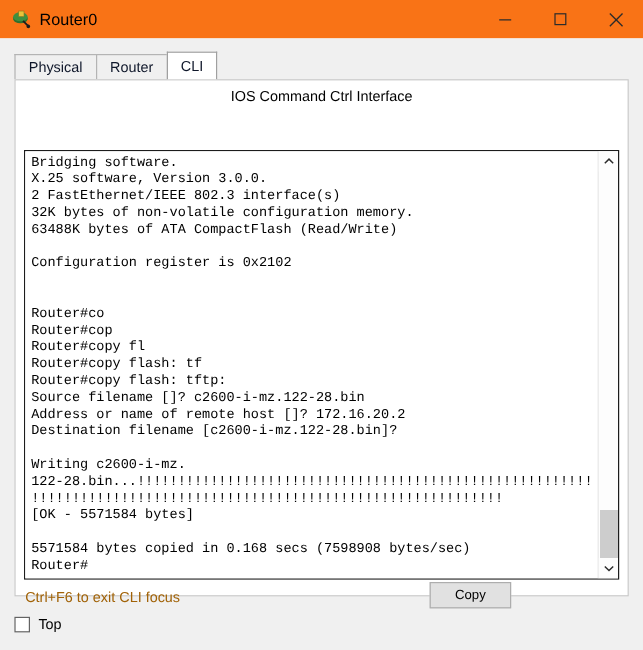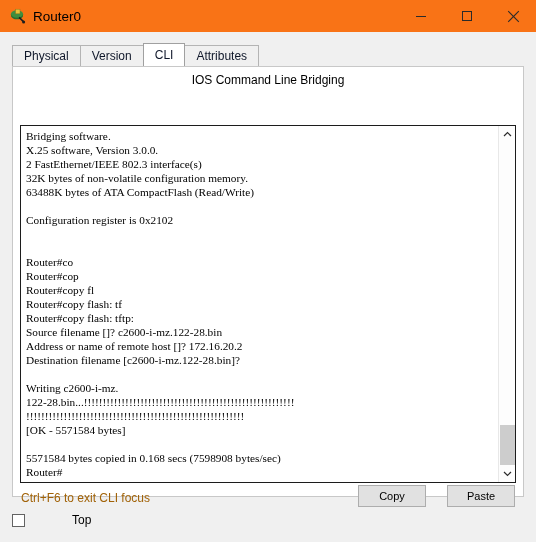--- a/index.html
+++ b/index.html
@@ -144,21 +144,21 @@
     position: absolute;
     left: 0; top: 0;
     width: 477px;
     height: 100%;
     box-sizing: border-box;
     padding: 3px 0 0 5px;
     background: #ffffff;
     overflow: hidden;
   }
   #terminal-lines {
-    font-family: Liberation Serif, serif;
+    font-family: Liberation Mono, monospace;
     font-size: 11.3px;
     line-height: 14px;
     color: #000;
     white-space: pre;
     letter-spacing: 0px;
   }
   .tline { height: 14px; }
 
   
   #vscroll {
@@ -218,21 +218,20 @@
   #btn-copy { left: 345px; }
   #btn-paste { left: 434px; }
 
   
   #topcheck-row {
     position: absolute;
     left: 12px;
     top: 481px;
     display: flex;
     align-items: center;
-    gap: 40px;
   }
   #topcheck-box {
     width: 13px;
     height: 13px;
     border: 1px solid #636363;
     background: #ffffff;
     box-sizing: border-box;
     flex: 0 0 auto;
   }
   #topcheck-label {
@@ -275,28 +274,27 @@
         <line x1="1.2" y1="1.2" x2="11.8" y2="11.8" stroke="#2b2b2b" stroke-width="1.1"></line>
         <line x1="11.8" y1="1.2" x2="1.2" y2="11.8" stroke="#2b2b2b" stroke-width="1.1"></line>
       </svg>
     </div>
   </div>
 
   <div id="panel">
 
     <div id="tabstrip">
       <div class="tab">Physical</div>
-      <div class="tab">Version</div>
+      <div class="tab">Router</div>
       <div class="tab active">CLI</div>
-      <div class="tab">Attributes</div>
     </div>
 
     <div id="tabpane">
 
-      <div id="pane-heading">IOS Command Line Bridging</div>
+      <div id="pane-heading">IOS Command Ctrl Interface</div>
 
       <div id="terminal-wrap">
 
         <div id="terminal">
           <div id="terminal-lines"><div class="tline">Bridging software.</div><div class="tline">X.25 software, Version 3.0.0.</div><div class="tline">2 FastEthernet/IEEE 802.3 interface(s)</div><div class="tline">32K bytes of non-volatile configuration memory.</div><div class="tline">63488K bytes of ATA CompactFlash (Read/Write)</div><div class="tline">&nbsp;</div><div class="tline">Configuration register is 0x2102</div><div class="tline">&nbsp;</div><div class="tline">&nbsp;</div><div class="tline">Router#co</div><div class="tline">Router#cop</div><div class="tline">Router#copy fl</div><div class="tline">Router#copy flash: tf</div><div class="tline">Router#copy flash: tftp:</div><div class="tline">Source filename []? c2600-i-mz.122-28.bin</div><div class="tline">Address or name of remote host []? 172.16.20.2</div><div class="tline">Destination filename [c2600-i-mz.122-28.bin]?</div><div class="tline">&nbsp;</div><div class="tline">Writing c2600-i-mz.</div><div class="tline">122-28.bin...!!!!!!!!!!!!!!!!!!!!!!!!!!!!!!!!!!!!!!!!!!!!!!!!!!!!!!!!</div><div class="tline">!!!!!!!!!!!!!!!!!!!!!!!!!!!!!!!!!!!!!!!!!!!!!!!!!!!!!!!!!!</div><div class="tline">[OK - 5571584 bytes]</div><div class="tline">&nbsp;</div><div class="tline">5571584 bytes copied in 0.168 secs (7598908 bytes/sec)</div><div class="tline">Router#</div></div>
         </div>
 
         <div id="vscroll">
           <div class="sb-arrow" id="sb-up">
             <svg width="9" height="7" viewBox="0 0 9 7">
@@ -307,21 +305,20 @@
           <div class="sb-arrow" id="sb-down">
             <svg width="9" height="7" viewBox="0 0 9 7">
               <polyline points="1,2 4.5,5.4 8,2" fill="none" stroke="#2b2b2b" stroke-width="1.2"></polyline>
             </svg>
           </div>
         </div>
       </div>
 
       <div id="hint">Ctrl+F6 to exit CLI focus</div>
       <button class="btn" id="btn-copy">Copy</button>
-      <button class="btn" id="btn-paste">Paste</button>
     </div>
 
     <div id="topcheck-row">
       <span id="topcheck-box"></span>
       <span id="topcheck-label">Top</span>
     </div>
 
   </div>
 </div>
 

